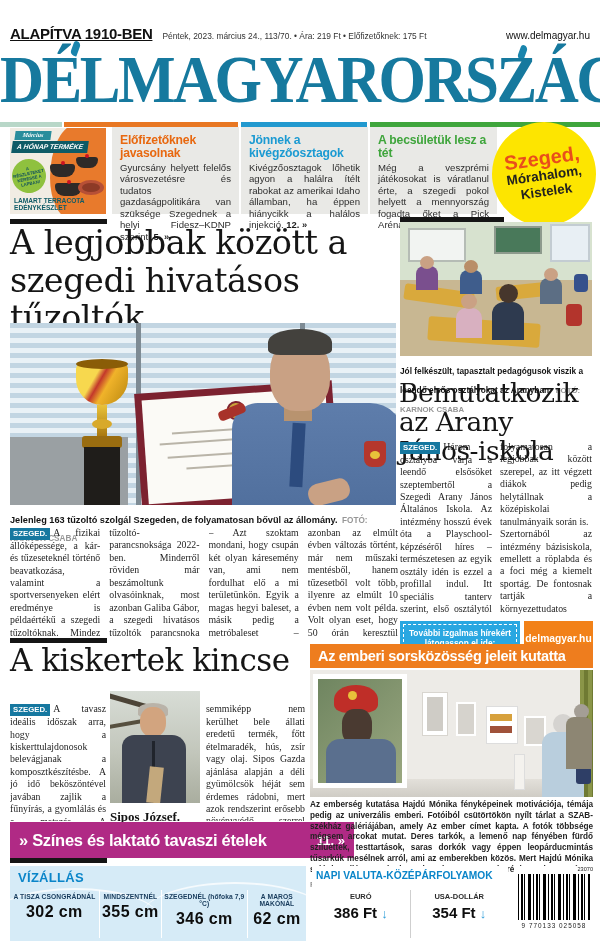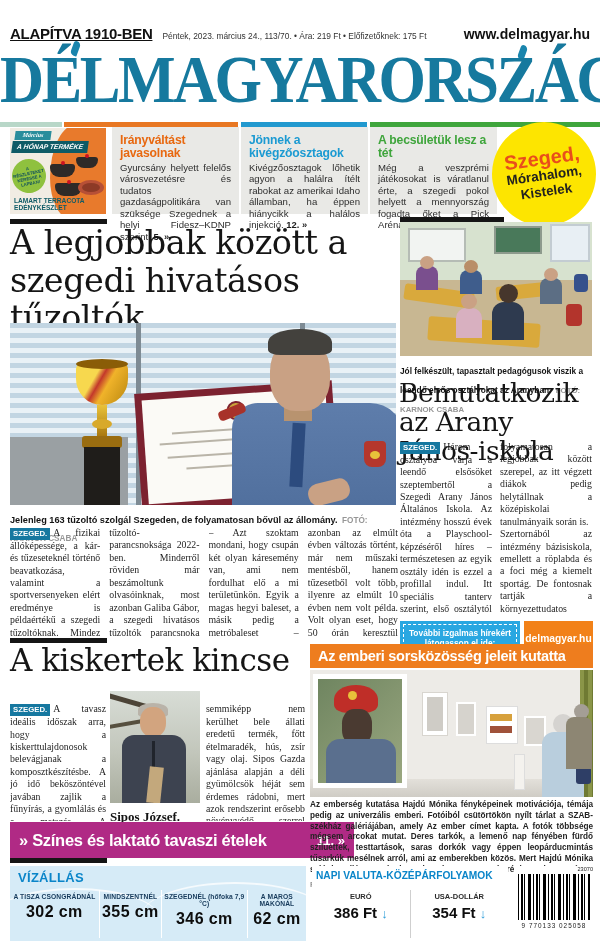--- a/index.html
+++ b/index.html
@@ -38,21 +38,21 @@
   .carr{color:#2b9cd8;font-size:13px;font-weight:800;}
 </style>
 </head>
 <body>
 
 <div class="page">
 
   <div class="abs" style="left:10px;top:25px;right:10px;display:flex;align-items:baseline;">
     <span style="font-size:15px;font-weight:800;letter-spacing:-0.3px;text-decoration:underline;">ALAPÍTVA 1910-BEN</span>
     <span style="font-size:8.4px;color:#333;margin-left:10px;flex:1;">Péntek, 2023. március 24., 113/70.  •  Ára: 219 Ft  •  Előfizetőknek: 175 Ft</span>
-    <span style="font-size:14px;font-weight:700;">www.delmagyar.hu</span>
+    <span style="font-size:10px;font-weight:400;">www.delmagyar.hu</span>
   </div>
   <div class="s" style="left:72px;top:41px;width:7px;height:15px;background:#1a85ad;border-radius:5px 8px 1px 8px;transform:rotate(20deg);"></div>
   <div class="s" style="left:519px;top:45px;width:7px;height:15px;background:#1a85ad;border-radius:5px 8px 1px 8px;transform:rotate(20deg);"></div>
 
   <div class="abs" style="left:0;top:44px;width:600px;text-align:center;font-family:'Liberation Serif',serif;
               font-weight:700;font-size:61px;letter-spacing:-2.5px;color:#16799e;
               transform:scaleY(1.12);transform-origin:top;line-height:1.05;">DÉLMAGYARORSZÁG</div>
 
   <div class="s" style="left:0;top:122px;width:62px;height:5px;background:#b8d7c8;"></div>
   <div class="s" style="left:64px;top:122px;width:174px;height:5px;background:#e87722;"></div>
@@ -73,21 +73,21 @@
     <div class="s" style="left:66px;top:29px;width:22px;height:11px;background:#2e2a28;border-radius:3px 3px 8px 8px;"></div>
     <div class="s" style="left:75px;top:26px;width:4px;height:4px;background:#c12;border-radius:50%;"></div>
     <div class="s" style="left:45px;top:55px;width:27px;height:13px;background:#2e2a28;border-radius:3px 3px 9px 9px;"></div>
     <div class="s" style="left:57px;top:52px;width:4px;height:4px;background:#c12;border-radius:50%;"></div>
     <div class="s" style="left:68px;top:52px;width:26px;height:15px;background:#b75036;border-radius:50%;"></div>
     <div class="s" style="left:72px;top:55px;width:18px;height:9px;background:#8d3a26;border-radius:50%;"></div>
     <div class="s" style="left:4px;bottom:3px;width:80px;color:#0f5b66;font:800 6.6px/1.08 'Liberation Sans',sans-serif;">LAMART TERRACOTA EDÉNYKÉSZLET</div>
   </div>
 
   <div class="teaser" style="left:112px;">
-    <h3 style="color:#e8680f;">Irányváltást javasolnak</h3>
+    <h3 style="color:#e8680f;">Előfizetőknek javasolnak</h3>
     <p><span>Gyurcsány helyett felelős városvezetésre és tudatos gazdaságpolitikára van szüksége Szegednek a helyi Fidesz–KDNP szerint.</span>
        <span class="tpage">5. »</span></p>
   </div>
   <div class="teaser" style="left:241px;">
     <h3 style="color:#1b9ad2;">Jönnek a kivégzőosztagok</h3>
     <p><span>Kivégzőosztagok lőhetik agyon a halálra ítélt rabokat az amerikai Idaho államban, ha éppen hiánycikk a halálos injekció.</span>
        <span class="tpage">12. »</span></p>
   </div>
   <div class="teaser" style="left:370px;">
     <h3 style="color:#3fa53c;">A becsületük lesz a tét</h3>

